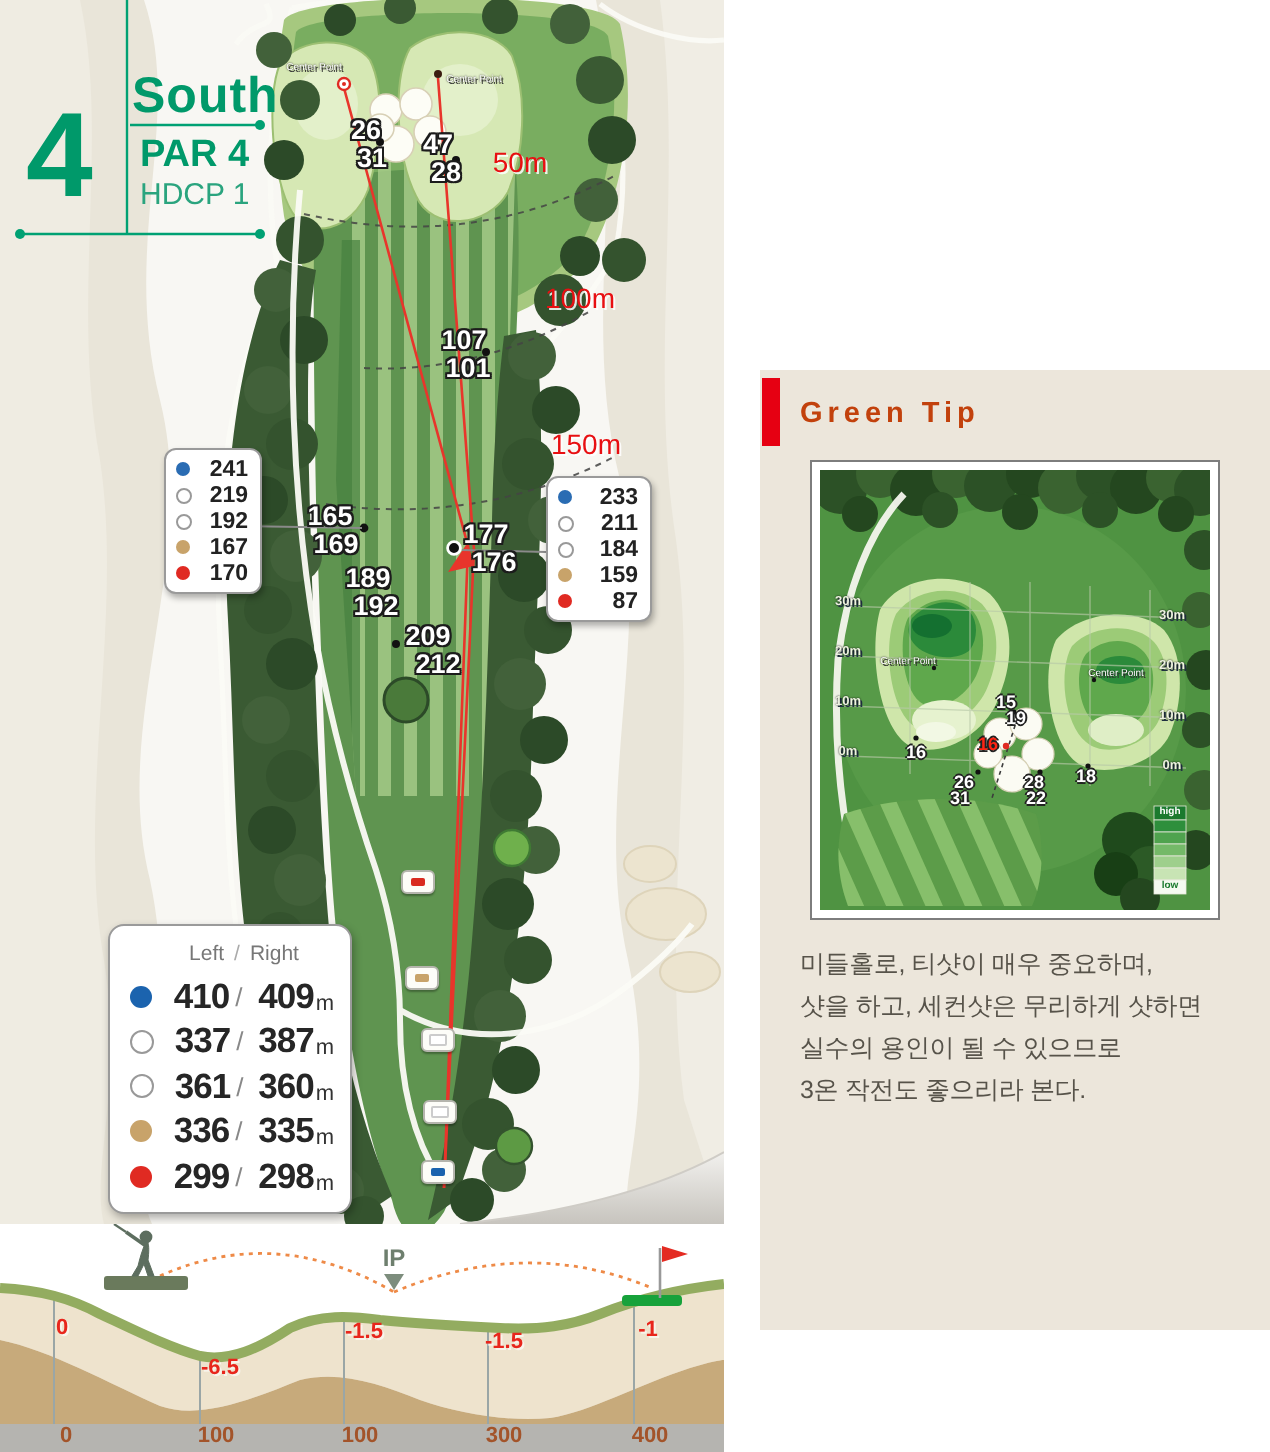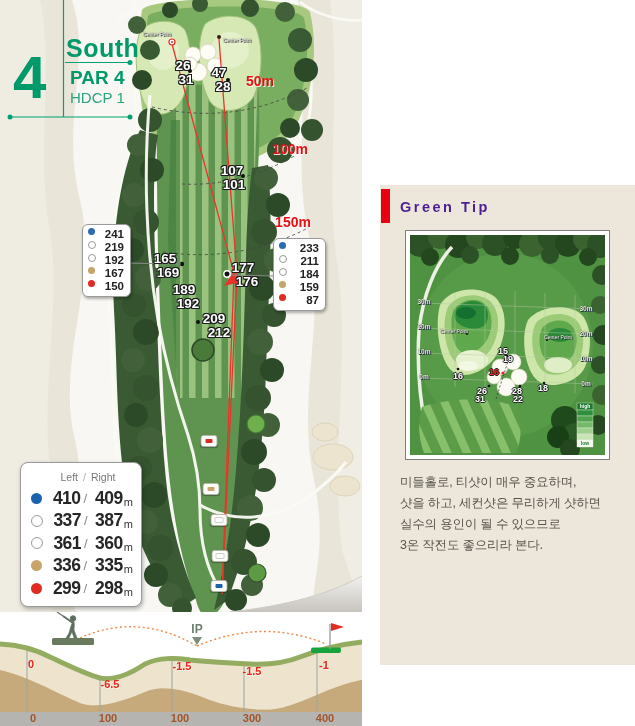--- a/index.html
+++ b/index.html
@@ -9,52 +9,52 @@
   .ctr{transform:translate(-50%,-50%);white-space:nowrap;}
   
   .hole-num{color:#00996a;font-size:60px;font-weight:bold;line-height:1;}
   .course-name{color:#00996a;font-size:25px;font-weight:bold;letter-spacing:.5px;}
   .par-label{color:#00996a;font-size:19px;font-weight:bold;}
   .hdcp-label{color:#2aa47e;font-size:15px;}
   
   .mnum{color:#fff;font-weight:bold;font-size:13.5px;
         text-shadow:-1px -1px 0 #1c1c1c,1px -1px 0 #1c1c1c,-1px 1px 0 #1c1c1c,1px 1px 0 #1c1c1c,
                     0 -1px 0 #1c1c1c,0 1px 0 #1c1c1c,-1px 0 0 #1c1c1c,1px 0 0 #1c1c1c;}
-  .rlab{color:#e80f12;font-weight:bold;font-size:14px;text-shadow:1px 1px 0 rgba(255,255,255,.85);}
+  .rlab{color:#e80f12;font-weight:normal;font-size:14px;text-shadow:1px 1px 0 rgba(255,255,255,.85);}
   .cplab{color:#fff;font-size:5px;text-shadow:0 0 1px #000,1px 1px 0 #333;}
   
   .legend-box{background:#fff;border:1px solid #9a9a9a;border-radius:6px;
               box-shadow:1px 2px 3px rgba(0,0,0,.3);padding:3px 6px 3px 5px;}
-  .legend-row{display:flex;align-items:flex-start;height:13px;}
+  .legend-row{display:flex;align-items:center;height:13px;}
   .ldot{width:7px;height:7px;border-radius:50%;margin-right:4px;flex:none;}
   .ldot.blue{background:#2a6cb3;} .ldot.white{background:#fff;border:1px solid #999;width:6px;height:6px;}
   .ldot.tan{background:#c8a36a;} .ldot.red{background:#e02a22;}
   .lval{font-size:11.5px;font-weight:bold;color:#222;flex:1;text-align:right;}
   
   .tee-table{background:#fff;border:1px solid #9a9a9a;border-radius:8px;
-             box-shadow:1px 2px 4px rgba(0,0,0,.3);padding:6px 8px;}
+             box-shadow:1px 2px 4px rgba(0,0,0,.3);padding:6px 8px;margin-left:34px;}
   .tt-head{font-size:10.5px;color:#777;text-align:center;margin:2px 0 4px 14px;}
   .tt-head .sep{margin:0 5px;color:#aaa;}
   .tt-row{display:flex;align-items:center;height:22.5px;}
   .tdot{width:11px;height:11px;border-radius:50%;margin:0 6px 0 2px;flex:none;}
   .tdot.blue{background:#1b63ae;} .tdot.white{background:#fff;border:1px solid #999;width:10px;height:10px;}
   .tdot.tan{background:#c8a36a;} .tdot.red{background:#e02a22;}
   .tt-row b{font-size:17.5px;color:#262626;width:34px;text-align:right;letter-spacing:-.5px;}
   .tt-row .sep2{font-size:13px;color:#888;margin:0 3px;}
   .tt-row .unit{font-size:11px;color:#333;margin-left:1px;align-self:flex-end;padding-bottom:2px;}
   
   .teemark{width:15px;height:10px;background:#fdfdf8;border:1px solid #b5b5ad;border-radius:3px;
            box-shadow:0 1px 1px rgba(0,0,0,.3);display:flex;align-items:center;justify-content:center;}
   .teemark .chip{width:7px;height:4px;border-radius:1px;}
   .chip.red{background:#d92b20;} .chip.tan{background:#c8a36a;} .chip.blue{background:#1b63ae;}
   .chip.white{background:#fff;border:.5px solid #ccc;}
   
   .tip-panel{background:#ece6db;}
   .tip-redbar{background:#e60012;}
-  .tip-title{font-size:14.5px;font-weight:bold;color:#4c1d95;letter-spacing:2.5px;}
+  .tip-title{font-size:14.5px;font-weight:bold;color:#c2410c;letter-spacing:2.5px;}
   .tip-img{background:#fff;border:1px solid #7d7d7d;}
   .gnum{color:#fff;font-weight:bold;font-size:9px;
         text-shadow:-1px 0 0 #222,1px 0 0 #222,0 -1px 0 #222,0 1px 0 #222;}
   .gnum.red{color:#ff2414;}
   .gscale{color:#eef3e2;font-size:6.5px;font-weight:bold;text-shadow:0 0 1px #000,1px 1px 0 #234;}
   .gleg{font-size:5px;font-weight:bold;}
   .gleg.high{color:#fff;} .gleg.low{color:#1b7a2e;}
   .ktext{color:#57534a;font-size:12.5px;line-height:21px;letter-spacing:-.2px;}
   .ktext div{white-space:nowrap;}
   
@@ -277,21 +277,21 @@
     <div class="legend-row">
         <span class="ldot white"></span>
         <span class="lval">192</span>
       </div>
     <div class="legend-row">
         <span class="ldot tan"></span>
         <span class="lval">167</span>
       </div>
     <div class="legend-row">
         <span class="ldot red"></span>
-        <span class="lval">150</span>
+        <span class="lval">170</span>
       </div>
   </div>
   <div class="abs legend-box" style="left:273px;top:238px;width:40px">
     <div class="legend-row">
         <span class="ldot blue"></span>
         <span class="lval">233</span>
       </div>
     <div class="legend-row">
         <span class="ldot white"></span>
         <span class="lval">211</span>

